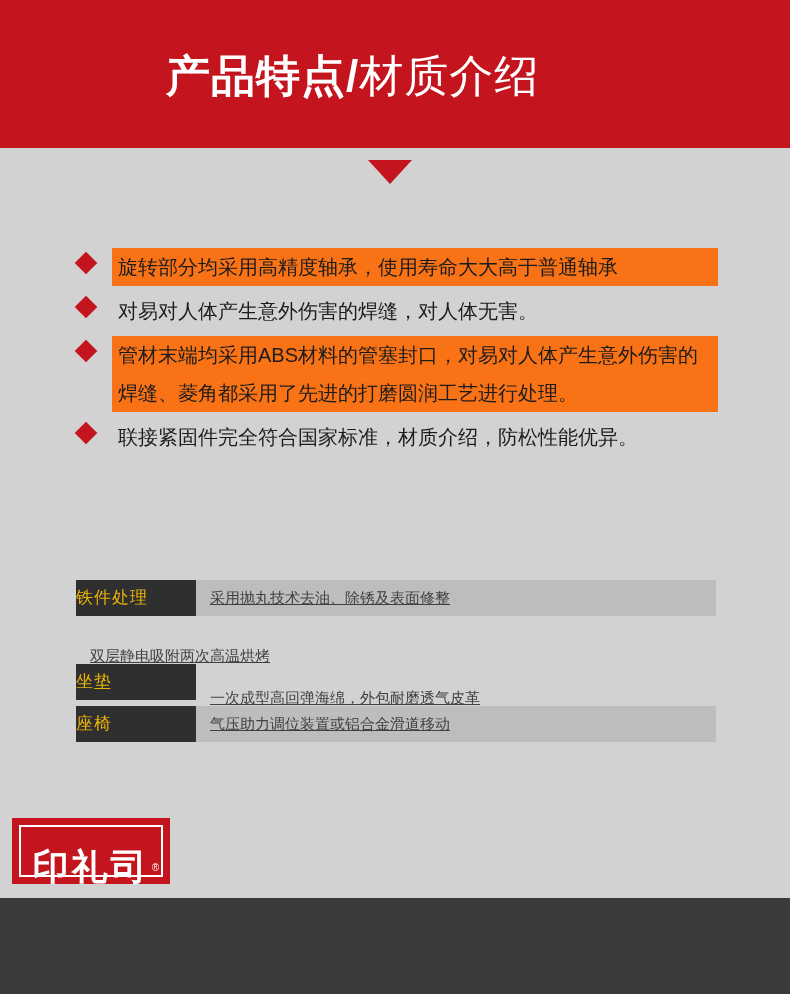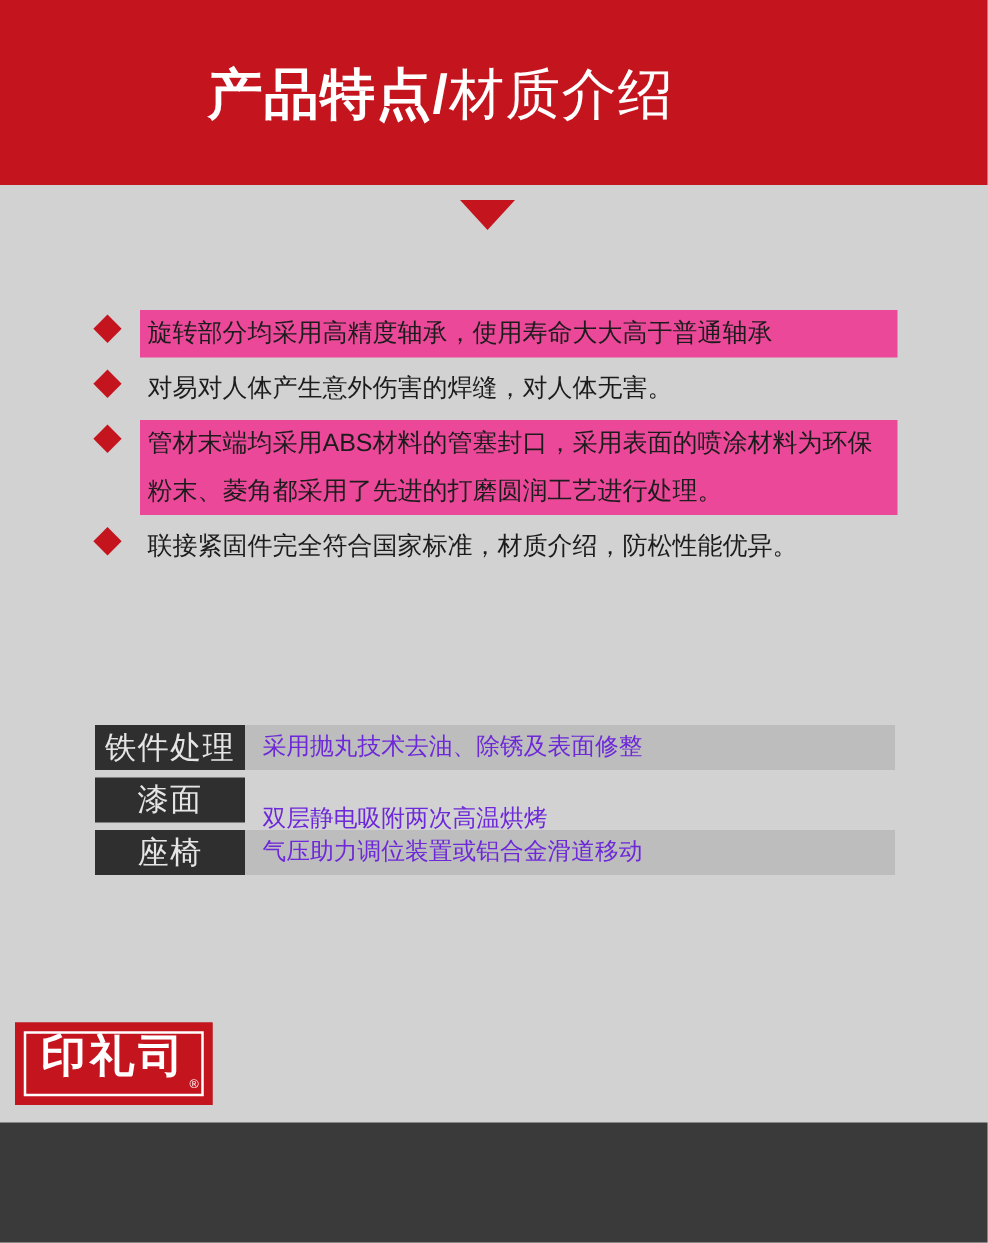--- a/index.html
+++ b/index.html
@@ -74,21 +74,21 @@
   .diamond {
     width: 16px;
     height: 16px;
     background: #c4141e;
     transform: rotate(45deg);
     margin-top: 7px;
     margin-right: 18px;
     flex: 0 0 auto;
   }
   .bullet-text {
-    background: #ec4899;
+    background: #f97316;
     color: #1c1c1c;
     font-size: 20px;
     line-height: 38px;
     padding: 0 6px;
     display: inline-block;
   }
   .bullet-text.wide {
     display: block;
     flex: 1 1 auto;
   }
@@ -106,33 +106,33 @@
   .spec-row {
     display: flex;
     align-items: stretch;
     margin-bottom: 6px;
     height: 36px;
   }
   .spec-label {
     width: 120px;
     flex: 0 0 120px;
     background: #2f2f2f;
-    color: #e5e5e5;
-    font-size: 25px;
+    color: #eab308;
+    font-size: 17px;
     line-height: 36px;
-    text-align: center;
     letter-spacing: 1px;
   }
   .spec-value {
     flex: 1 1 auto;
     background: #bdbdbd;
-    color: #6d28d9;
-    font-size: 19px;
+    color: #404040;
+    font-size: 15px;
     line-height: 36px;
     padding-left: 14px;
+    text-decoration: underline;
   }
   .spec-row.alt .spec-value {
     background: transparent;
     margin-top: 16px;
   }
 
   
   .logo {
     position: absolute;
     left: 12px;
@@ -149,21 +149,21 @@
     top: 4px;
     right: 4px;
     bottom: 4px;
     border: 2px solid #ffffff;
     box-sizing: border-box;
   }
   .logo-text {
     position: absolute;
     left: 0;
     right: 0;
-    top: 0;
+    top: 21px;
     text-align: center;
     color: #ffffff;
     font-size: 36px;
     line-height: 48px;
     font-weight: bold;
     letter-spacing: 3px;
     font-family: "DejaVu Serif", "Liberation Serif", serif;
   }
   .logo-reg {
     position: absolute;
@@ -204,43 +204,46 @@
       <span class="bullet-text wide">旋转部分均采用高精度轴承，使用寿命大大高于普通轴承</span>
     </div>
 
     <div class="bullet-row">
       <span class="diamond"></span>
       <span class="bullet-text plain wide">对易对人体产生意外伤害的焊缝，对人体无害。</span>
     </div>
 
     <div class="bullet-row">
       <span class="diamond"></span>
-      <span class="bullet-text wide">管材末端均采用ABS材料的管塞封口，采用表面的喷涂材料为环保粉末、菱角都采用了先进的打磨圆润工艺进行处理。</span>
+      <span class="bullet-text wide">管材末端均采用ABS材料的管塞封口，对易对人体产生意外伤害的焊缝、菱角都采用了先进的打磨圆润工艺进行处理。</span>
     </div>
 
     <div class="bullet-row">
       <span class="diamond"></span>
       <span class="bullet-text plain wide">联接紧固件完全符合国家标准，材质介绍，防松性能优异。</span>
     </div>
 
   </div>
 
   <div class="spec-table">
 
     <div class="spec-row">
       <div class="spec-label">铁件处理</div>
       <div class="spec-value">采用抛丸技术去油、除锈及表面修整</div>
     </div>
 
     <div class="spec-row alt">
-      <div class="spec-label">漆面</div>
       <div class="spec-value">双层静电吸附两次高温烘烤</div>
     </div>
 
 
+    <div class="spec-row alt">
+      <div class="spec-label">坐垫</div>
+      <div class="spec-value">一次成型高回弹海绵，外包耐磨透气皮革</div>
+    </div>
 
     <div class="spec-row">
       <div class="spec-label">座椅</div>
       <div class="spec-value">气压助力调位装置或铝合金滑道移动</div>
     </div>
 
   </div>
 
   <div class="logo">
     <div class="logo-inner"></div>

